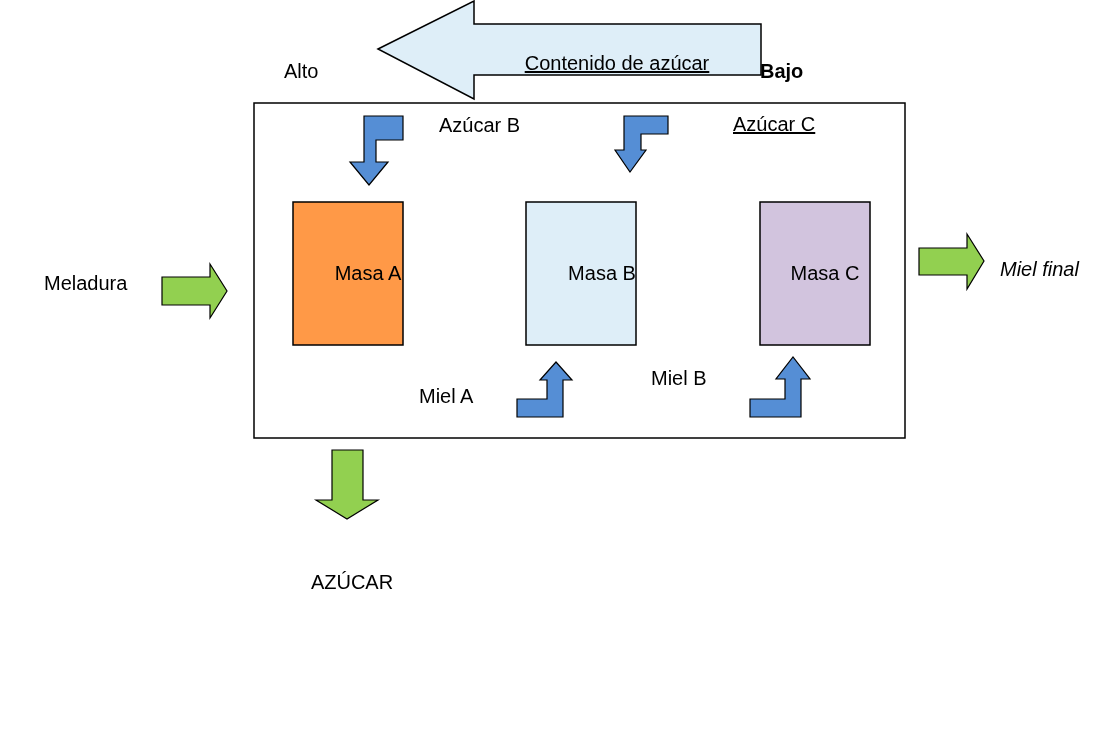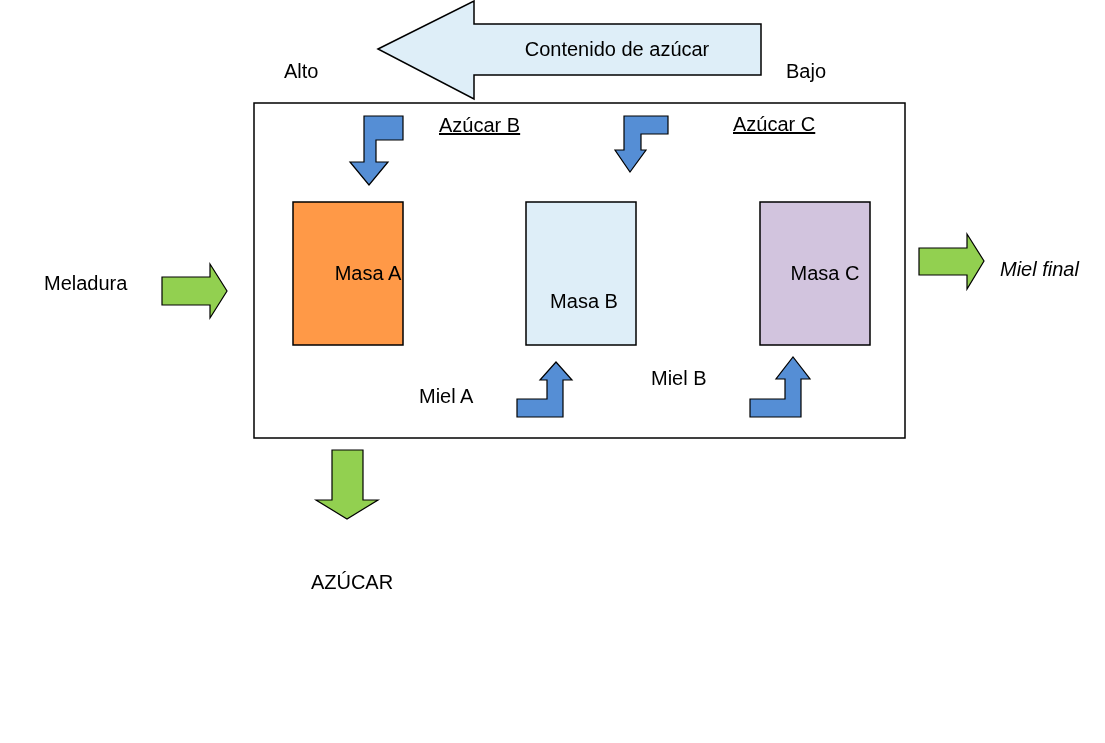--- a/index.html
+++ b/index.html
@@ -30,29 +30,29 @@
 
   <polygon points="750,417 801,417 801,379 810,379 793,357 776,379 785,379 785,399 750,399" fill="#558ED5" stroke="#000" stroke-width="1.2"></polygon>
 
   <polygon points="162,277 210,277 210,264 227,291 210,318 210,305 162,305" fill="#92D050" stroke="#000" stroke-width="1.2"></polygon>
 
   <polygon points="919,248 967,248 967,234 984,261 967,289 967,275 919,275" fill="#92D050" stroke="#000" stroke-width="1.2"></polygon>
 
   <polygon points="332,450 363,450 363,500 378,500 347,519 316,500 332,500" fill="#92D050" stroke="#000" stroke-width="1.2"></polygon>
 </svg>
 
-<div class="lbl center" style="left:617px; top:38px;">Contenido de azúcar</div>
+<div class="lbl center" style="left:617px; top:52px;text-decoration:underline;">Contenido de azúcar</div>
 <div class="lbl" style="left:284px; top:60px;">Alto</div>
-<div class="lbl" style="left:786px; top:60px;">Bajo</div>
+<div class="lbl" style="left:760px; top:60px;font-weight:bold;">Bajo</div>
 
-<div class="lbl" style="left:439px; top:114px;text-decoration:underline;">Azúcar B</div>
+<div class="lbl" style="left:439px; top:114px;">Azúcar B</div>
 <div class="lbl" style="left:733px; top:113px;text-decoration:underline;">Azúcar C</div>
 
 <div class="lbl center" style="left:368px; top:262px;">Masa A</div>
-<div class="lbl center" style="left:584px; top:262px;margin-top:28px;">Masa B</div>
+<div class="lbl center" style="left:602px; top:262px;">Masa B</div>
 <div class="lbl center" style="left:815px; top:262px;margin-left:10px;">Masa C</div>
 
 <div class="lbl" style="left:44px; top:272px;">Meladura</div>
 <div class="lbl" style="left:1000px; top:258px;font-style:italic;">Miel final</div>
 
 <div class="lbl" style="left:419px; top:385px;text-align:center;">Miel A</div>
 <div class="lbl" style="left:651px; top:367px;">Miel B</div>
 
 <div class="lbl center" style="left:352px; top:543px;margin-top:28px;">AZÚCAR</div>
 

